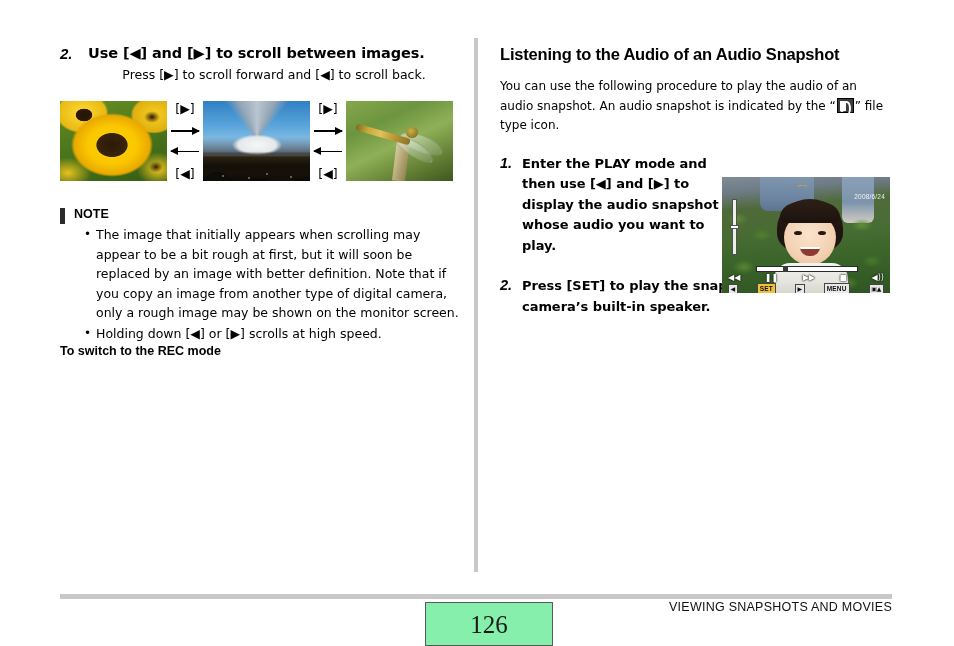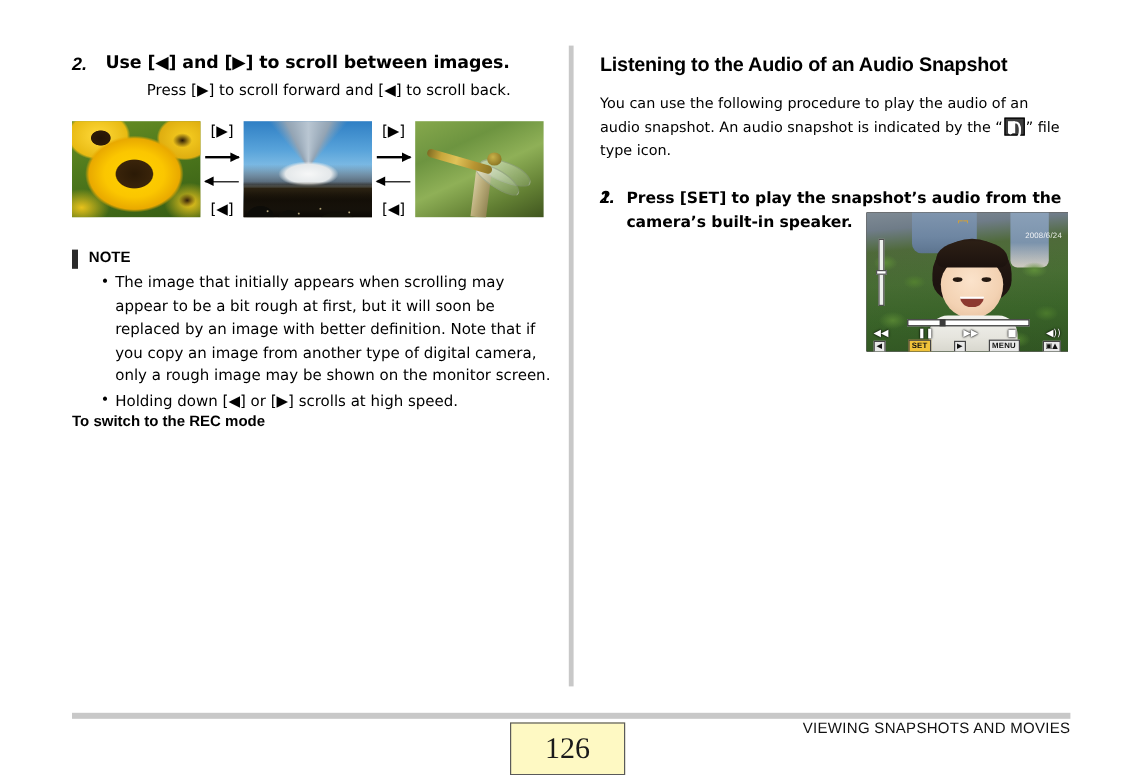--- a/index.html
+++ b/index.html
@@ -519,25 +519,25 @@
     left: 60px;
     top: 594px;
     width: 832px;
     height: 5px;
     background: #c8c8c8;
   }
   .page-box {
     position: absolute;
     left: 425px;
     top: 602px;
-    width: 96px;
+    width: 128px;
     height: 44px;
     border: 1.5px solid #5a5a5a;
     box-sizing: border-box;
-    background: #fef9c3;
+    background: #86efac;
     display: flex;
     align-items: center;
     justify-content: center;
   }
   .page-num {
     font-family: "Liberation Serif", serif;
     font-size: 25px;
     line-height: 25px;
     color: #1a1a1a;
   }
@@ -629,20 +629,21 @@
 
     <div class="sec-title">Listening to the Audio of an Audio Snapshot</div>
 
     <div class="sec-intro tri">
       <span>You can use the following procedure to play the audio of an audio snapshot. An audio snapshot is indicated by the “</span><span class="audio-icon"><span class="note-glyph"></span><span class="wave"></span></span><span>” file type icon.</span>
     </div>
 
     <div class="rsteps">
       <div class="rstep rstep1">
         <span class="num">1.</span>
+        <div class="txt tri">Enter the PLAY mode and then use [◀] and [▶] to display the audio snapshot whose audio you want to play.</div>
       </div>
       <div class="rstep rstep2">
         <span class="num">2.</span>
         <div class="txt tri">Press [SET] to play the snapshot’s audio from the camera’s built-in speaker.</div>
       </div>
     </div>
 
   </div>
 
   <div class="lcd">

